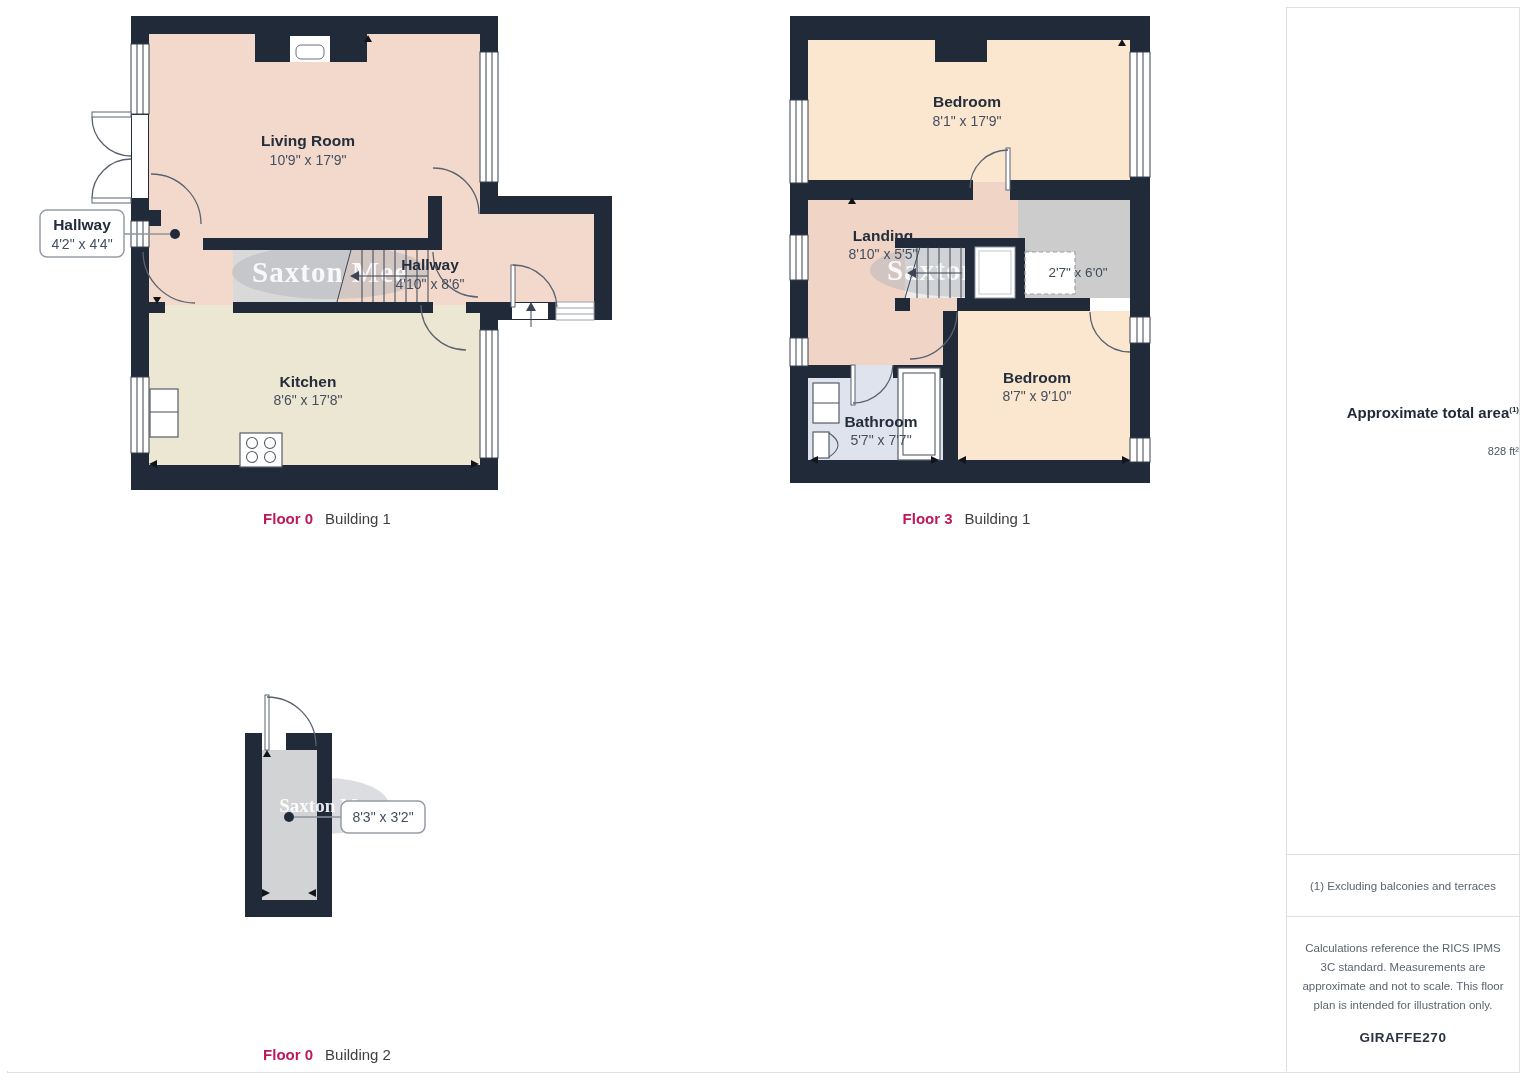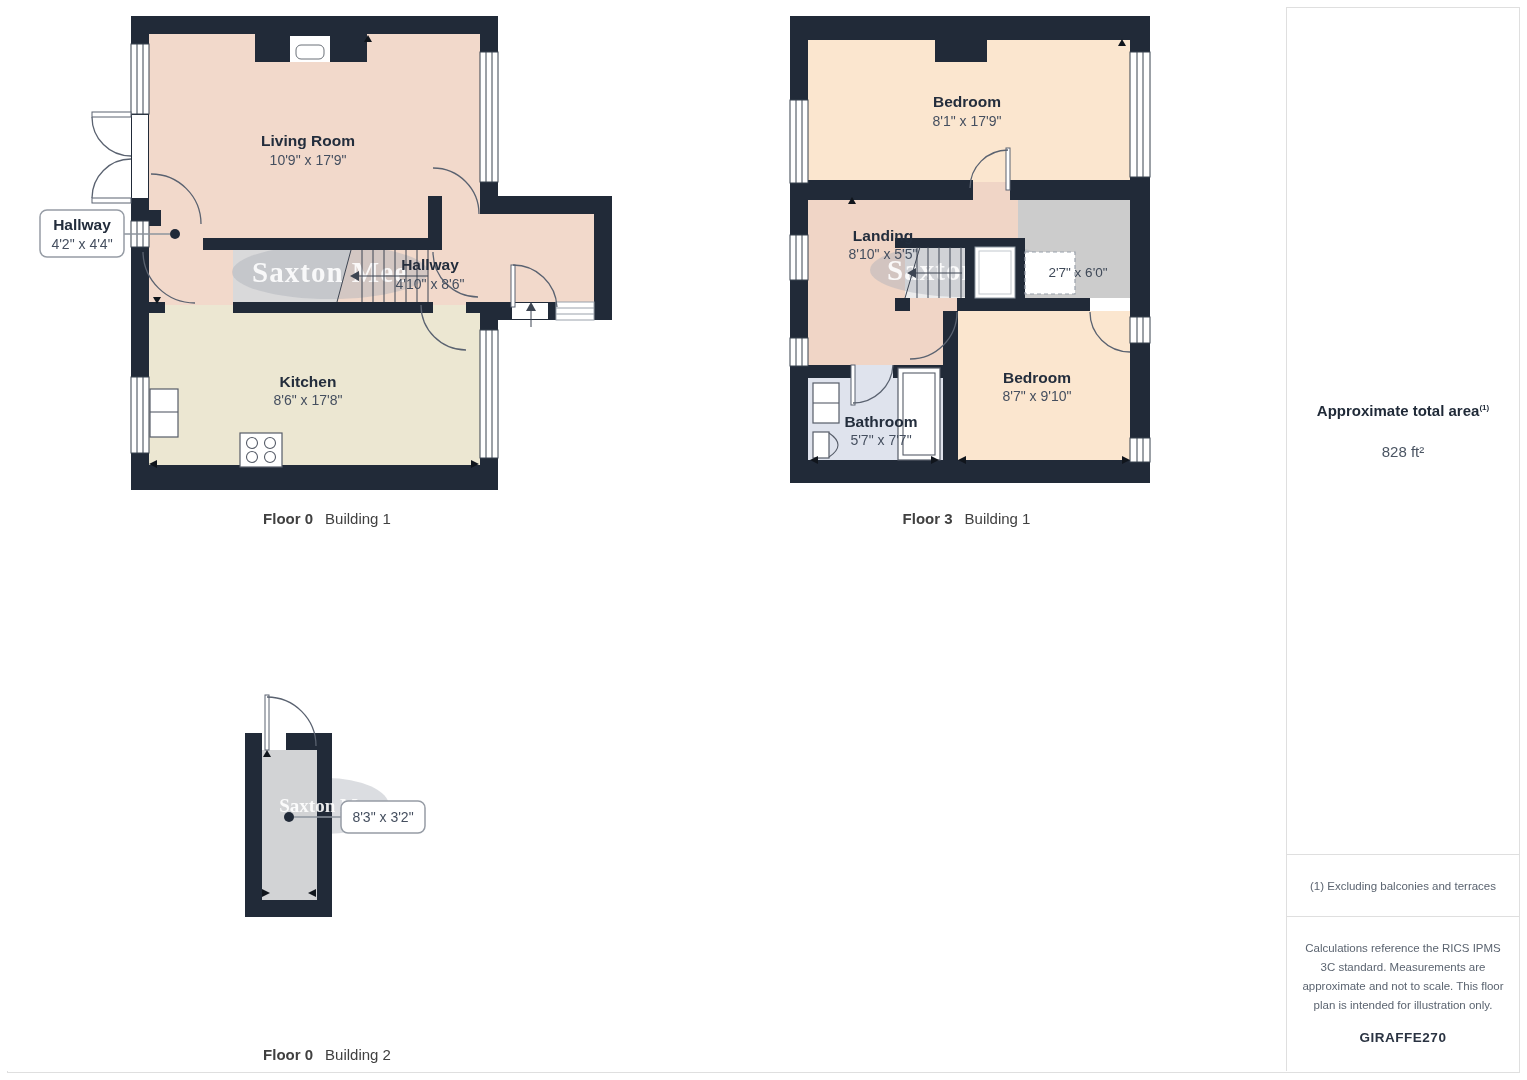--- a/index.html
+++ b/index.html
@@ -6,36 +6,36 @@
   .canvas{position:relative;width:1527px;height:1080px;background:#fff;overflow:hidden;
           font-family:"Liberation Sans",sans-serif;}
   .frame{position:absolute;left:7px;top:7px;width:1511px;height:1064px;border:1px solid #dfdfdf;}
   .panel{position:absolute;background:#fff;}
   .p-tl{left:0;top:0;width:640px;height:531px;border-right:1px solid #dfdfdf;border-bottom:1px solid #dfdfdf;}
   .p-tr{left:640px;top:0;width:639px;height:531px;border-bottom:1px solid #dfdfdf;}
   .p-bl{left:0;top:531px;width:640px;height:533px;border-right:1px solid #dfdfdf;}
   .p-bm{left:640px;top:531px;width:639px;height:533px;}
   .sidebar{position:absolute;left:1279px;top:0;width:232px;height:1064px;border-left:1px solid #dfdfdf;
            display:flex;flex-direction:column;}
-  .sb-main{height:847px;display:flex;flex-direction:column;justify-content:center;align-items:center;text-align:center;}
+  .sb-main{height:847px;display:flex;flex-direction:column;justify-content:center;align-items:flex-end;text-align:center;}
   .sb-title{font-size:15px;font-weight:700;color:#1f2937;}
   .sb-title sup{font-size:8px;font-weight:700;}
-  .sb-value{margin-top:24px;font-size:15px;color:#4b5563;}
+  .sb-value{margin-top:24px;font-size:11px;color:#4b5563;}
   .sb-note{height:61px;border-top:1px solid #dfdfdf;display:flex;align-items:center;justify-content:center;
            font-size:11.5px;color:#5b6470;}
   .sb-calc{flex:1;border-top:1px solid #dfdfdf;text-align:center;}
   .sb-calc p{width:206px;margin:22px auto 0;font-size:11.5px;line-height:19px;color:#5b6470;}
   .brand{margin-top:15px;font-size:13.5px;letter-spacing:.5px;color:#2a3342;}
   .brand .b1{font-weight:700;}
   .brand .b2{font-weight:700;}
   .caption{position:absolute;left:0;right:0;display:flex;justify-content:center;gap:12px;
            font-size:15px;line-height:18px;}
   .p-tl .caption,.p-tr .caption{top:503px;}
   .p-bl .caption{top:508px;}
-  .cap-floor{font-weight:700;color:#404040;}
+  .cap-floor{font-weight:700;color:#be185d;}
   .cap-bld{font-weight:400;color:#404040;}
   
   .w{fill:#212a38;}
   .win-r{fill:#ffffff;stroke:#39424f;stroke-width:1;}
   .win-l{stroke:#39424f;stroke-width:1;}
   .door{fill:none;stroke:#5a6270;stroke-width:1.3;}
   .leaf{fill:#ffffff;stroke:#5a6270;stroke-width:1;}
   .fx{fill:#ffffff;stroke:#565c68;stroke-width:1.2;}
   .fxl{fill:none;stroke:#565c68;stroke-width:1.1;}
   .st{fill:none;stroke:#3d4552;stroke-width:1;}

